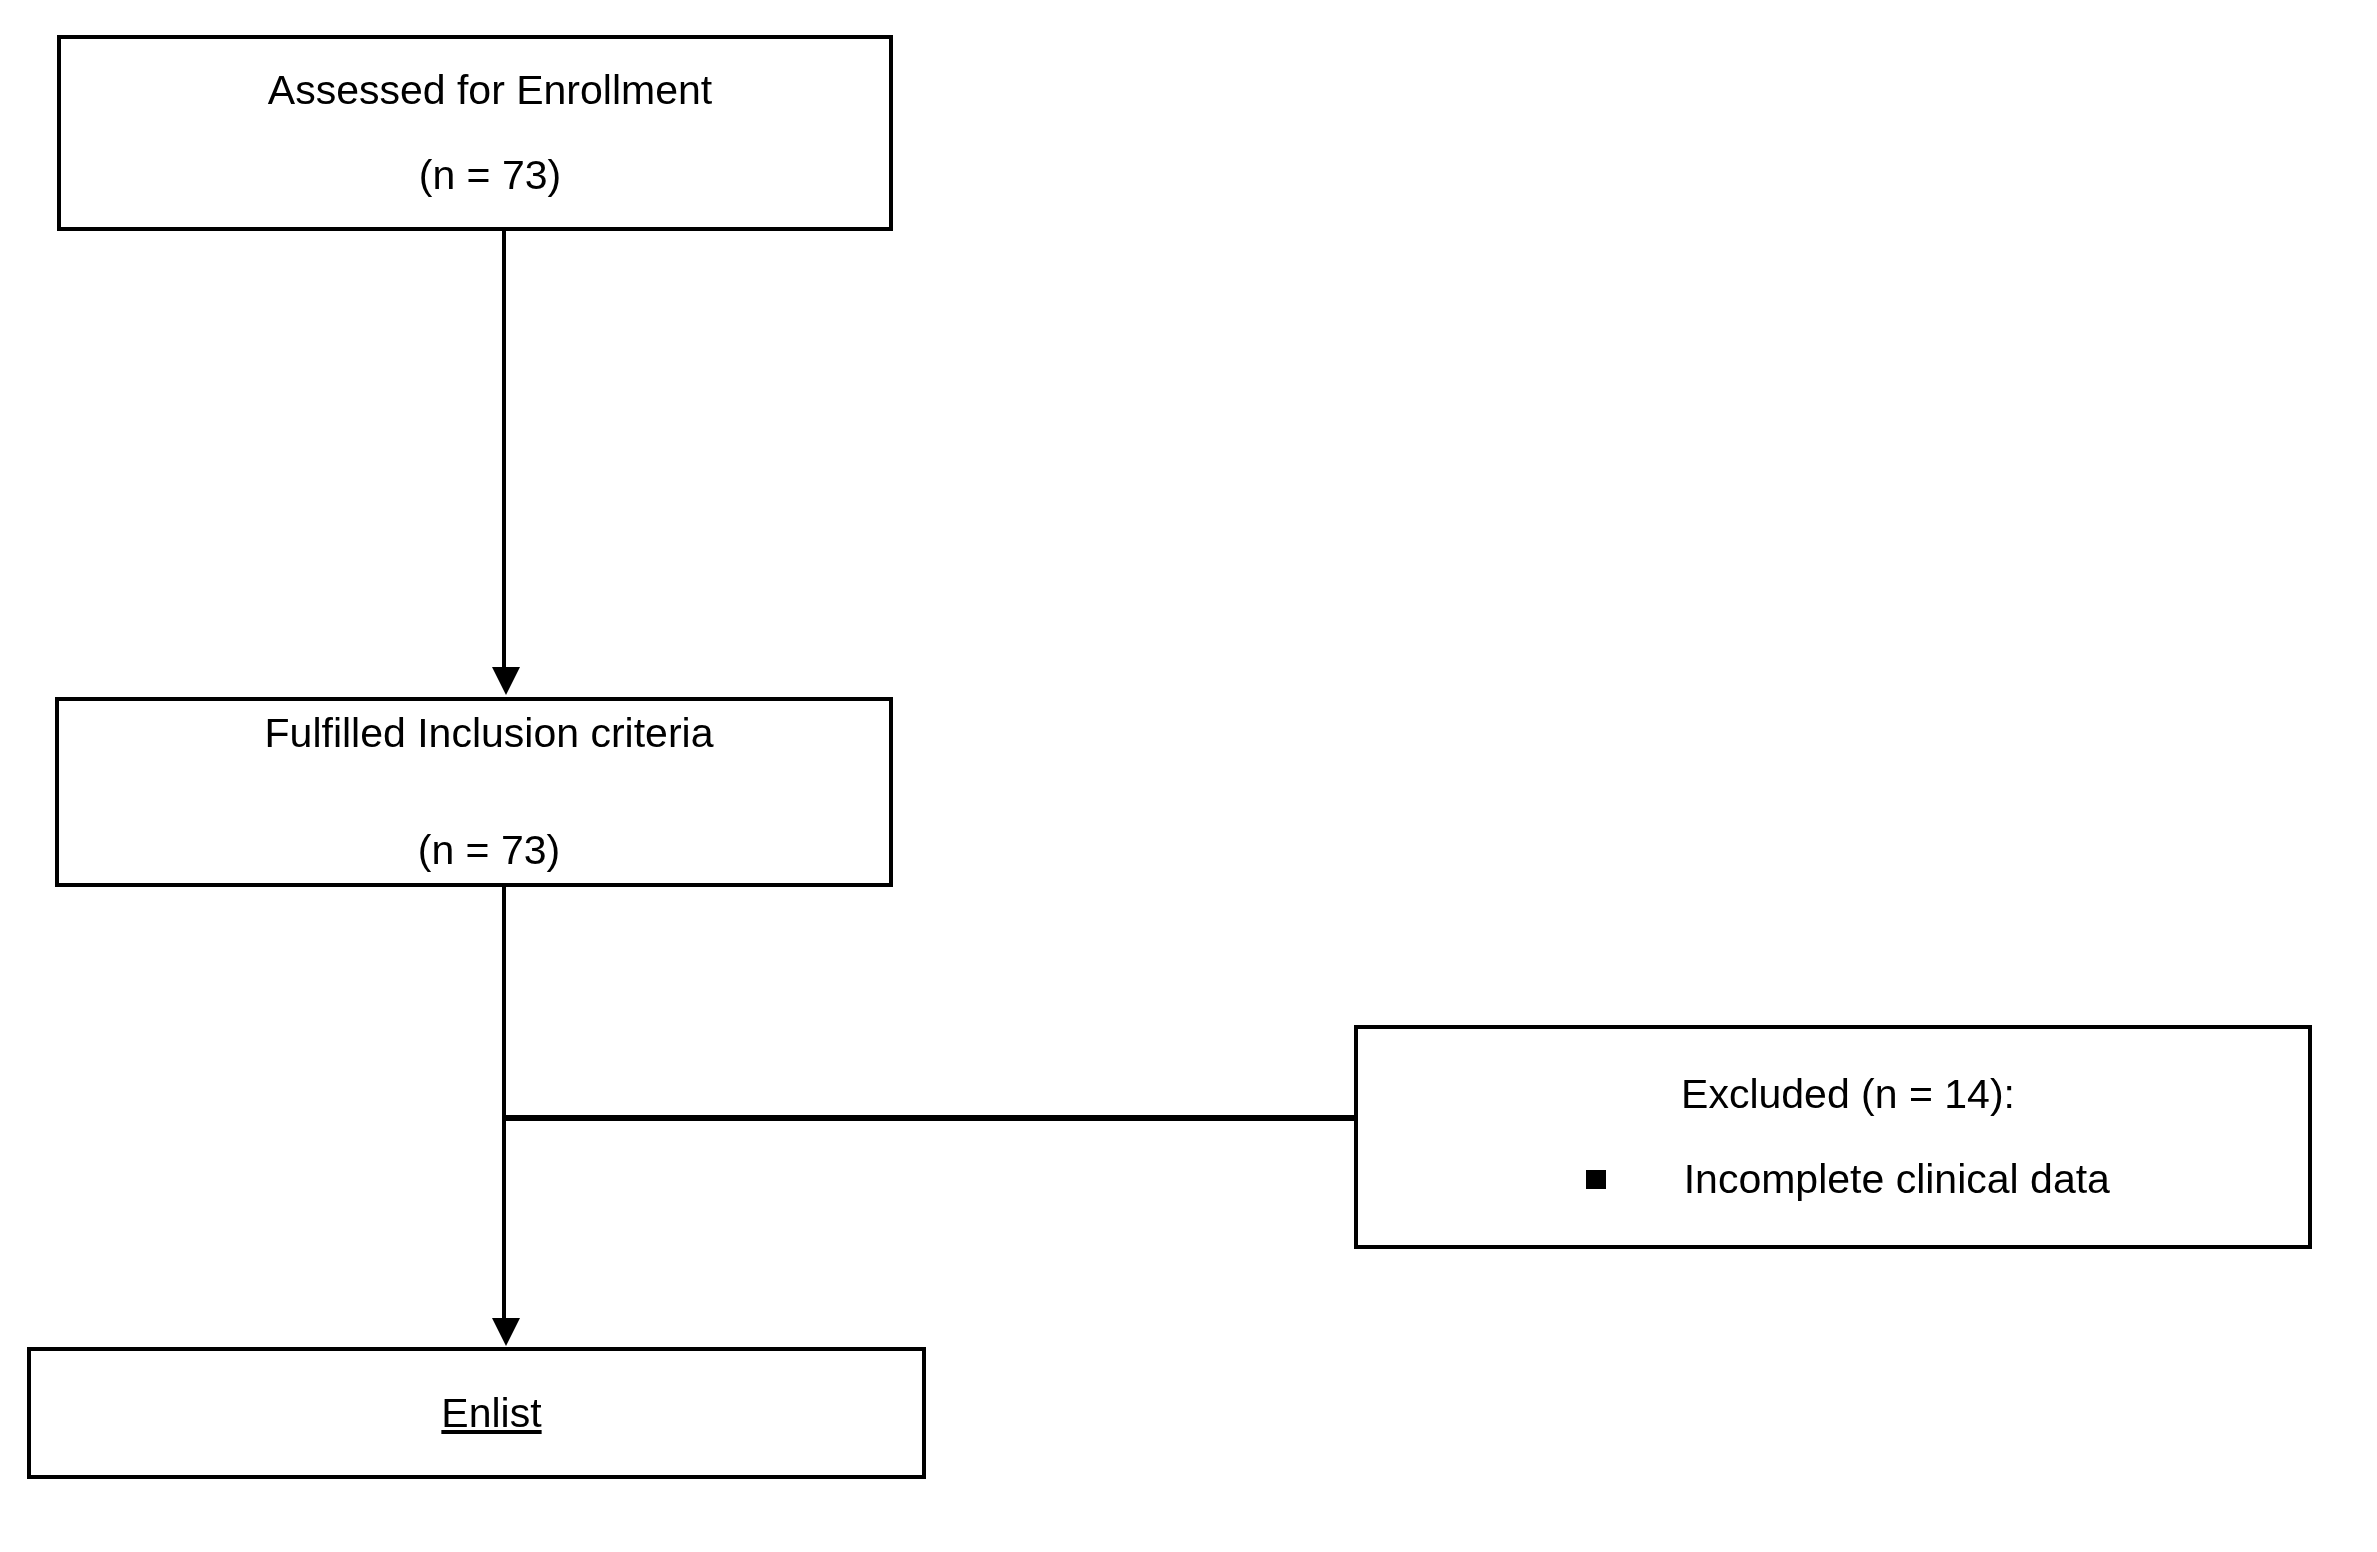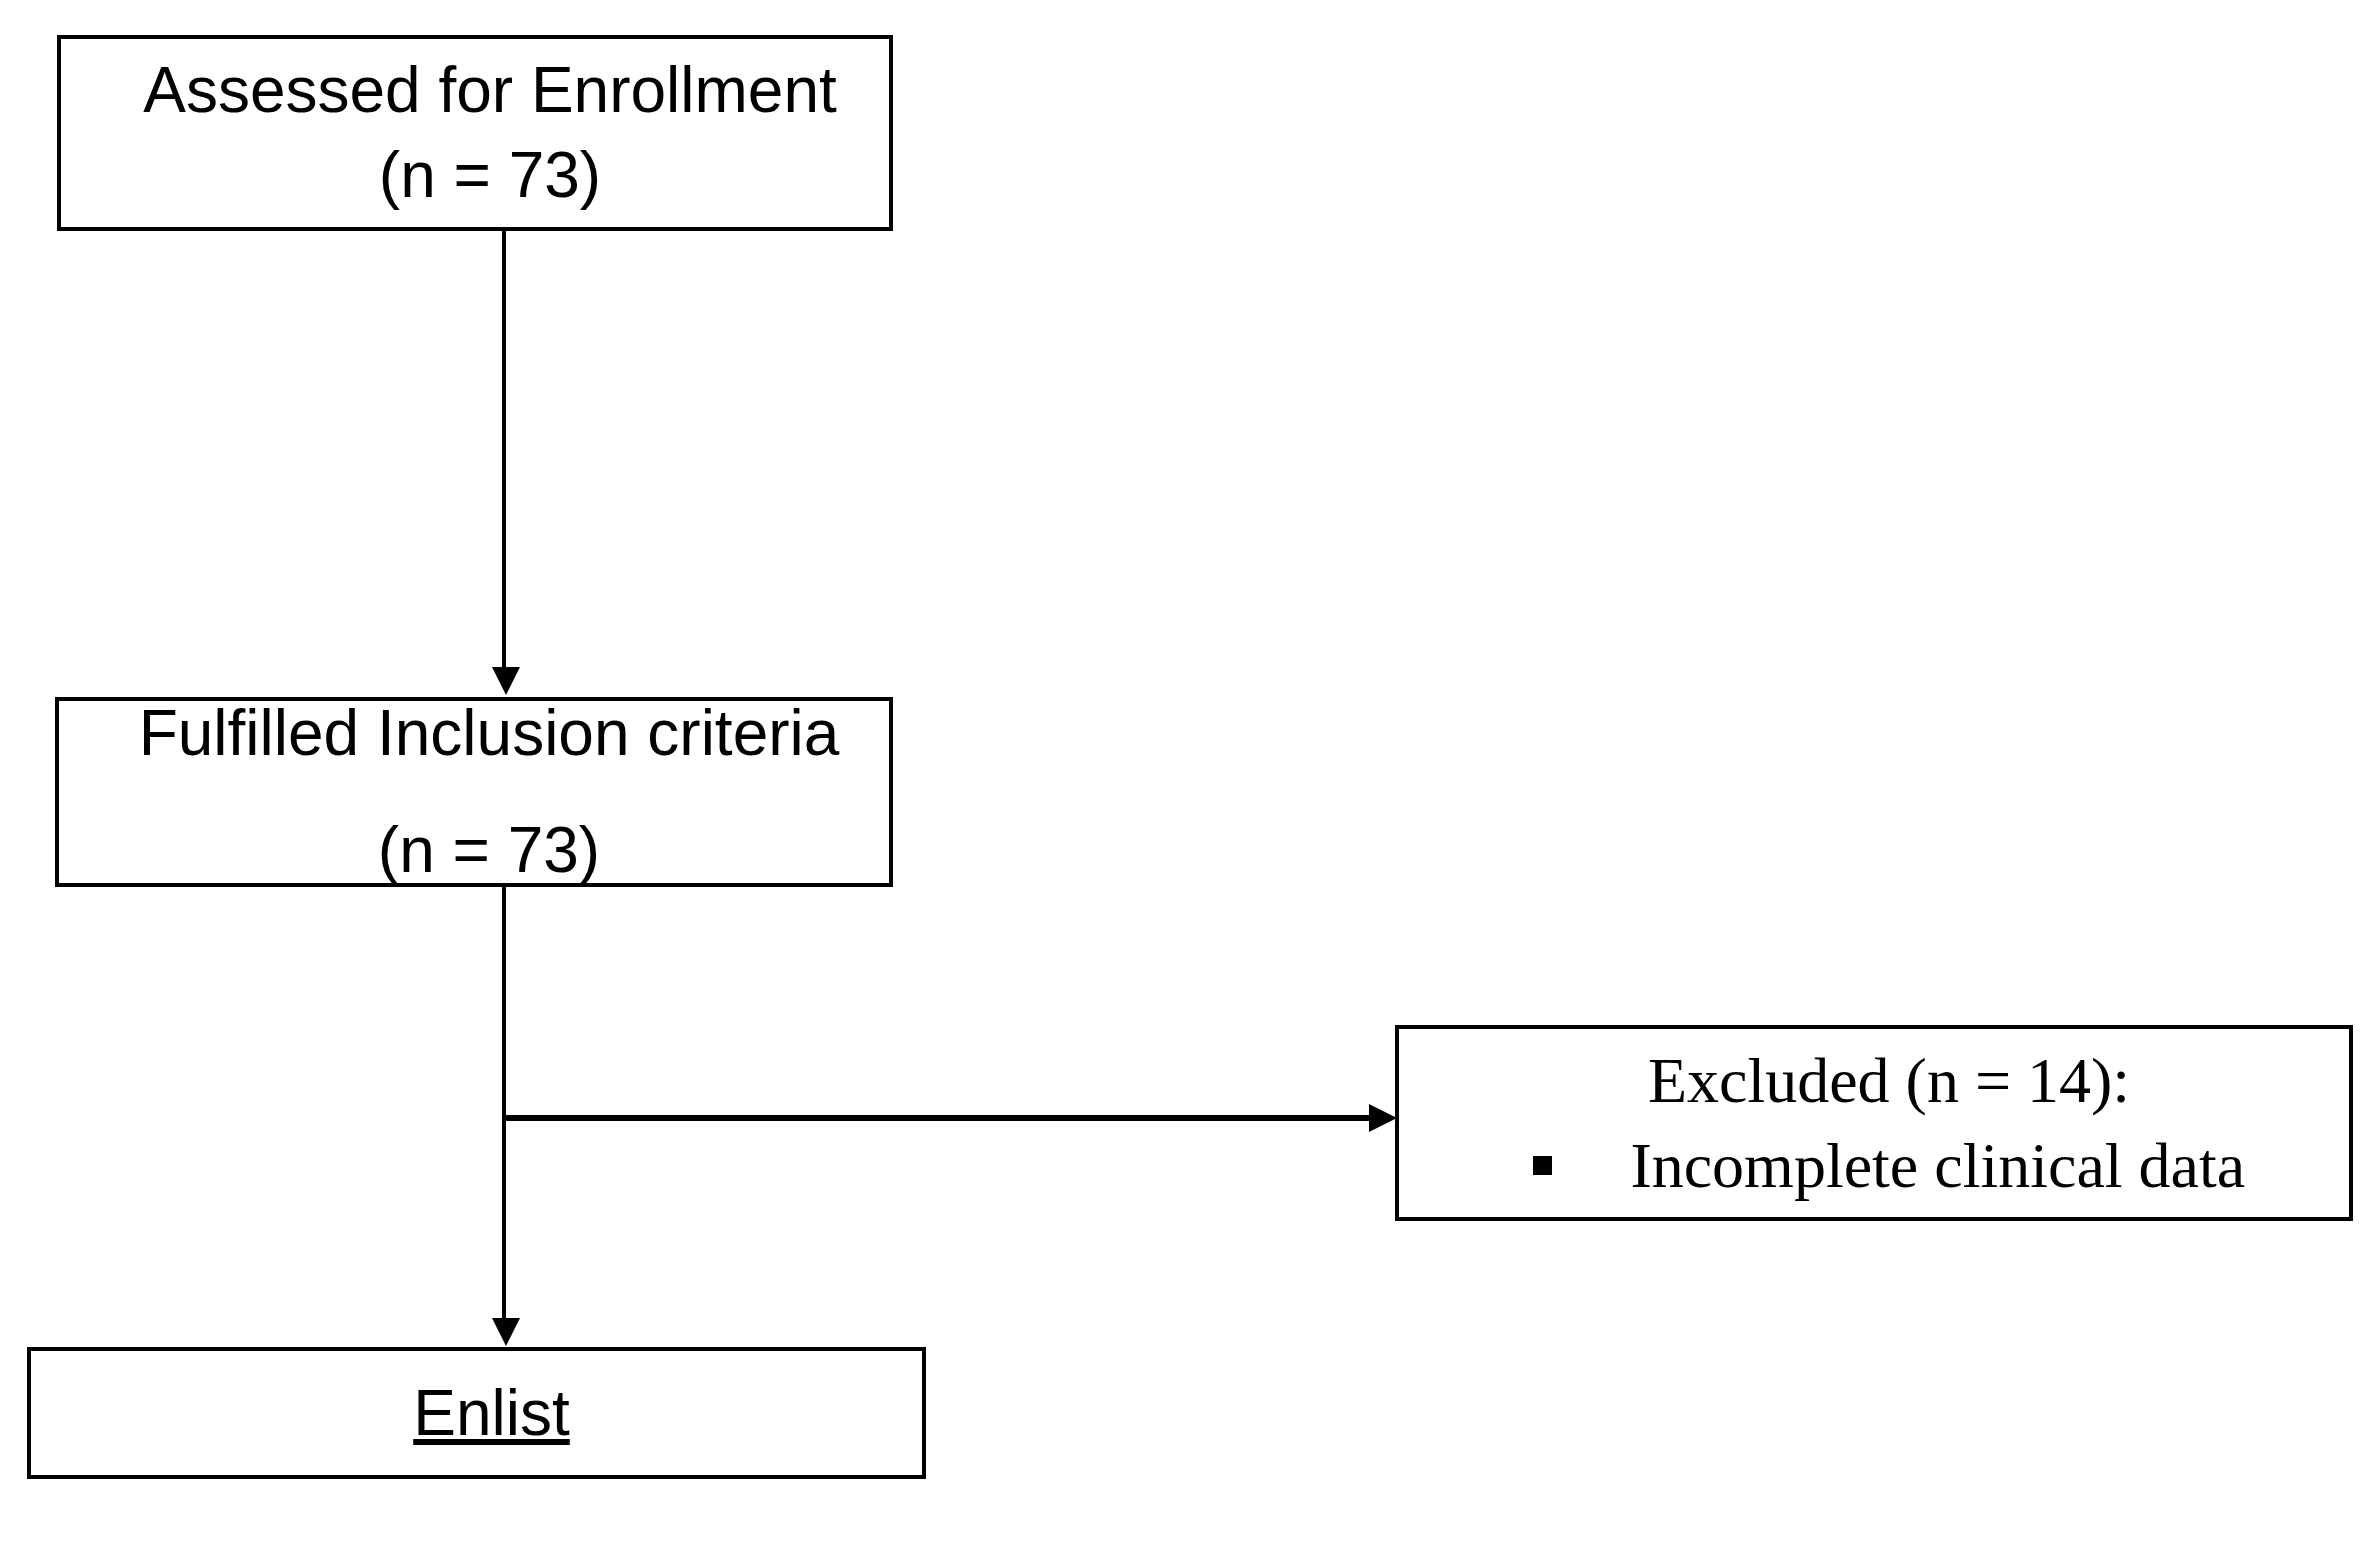--- a/index.html
+++ b/index.html
@@ -23,27 +23,27 @@
   .flow-box {
     position: absolute;
     box-sizing: border-box;
     border: 4.9px solid #000000;
     background: #ffffff;
     display: flex;
     flex-direction: column;
     align-items: center;
     justify-content: center;
     text-align: left;
-    font-size: 64px;
+    font-size: 41px;
     line-height: 85px;
     padding-left: 30px;
   }
   #box-assessed  { left: 57px;   top: 35px;   width: 836px; height: 196px; }
   #box-inclusion { left: 55px;   top: 697px;  width: 838px; height: 190px; gap: 32px; }
-  #box-excluded  { left: 1395px; top: 1025px; width: 958px; height: 196px; font-family: Liberation Serif, serif; }
+  #box-excluded  { left: 1354px; top: 1025px; width: 958px; height: 224px; }
   #box-enlist    { left: 27px;   top: 1347px; width: 899px; height: 132px; text-decoration: underline; }
 
   .box-line { display: block; white-space: nowrap; }
 
   .bullet-row {
     display: flex;
     align-items: center;
     justify-content: center;
     gap: 78px;
     height: 85px;

